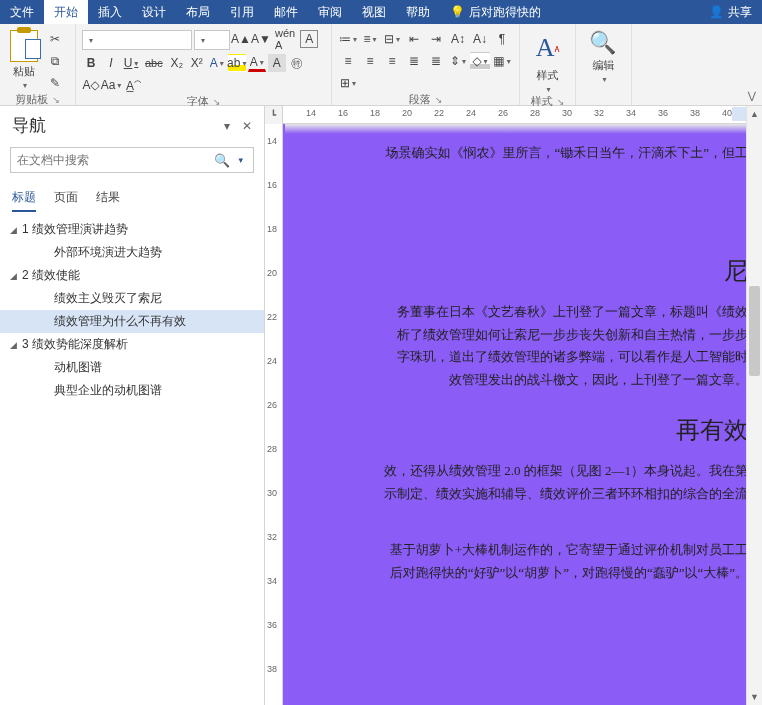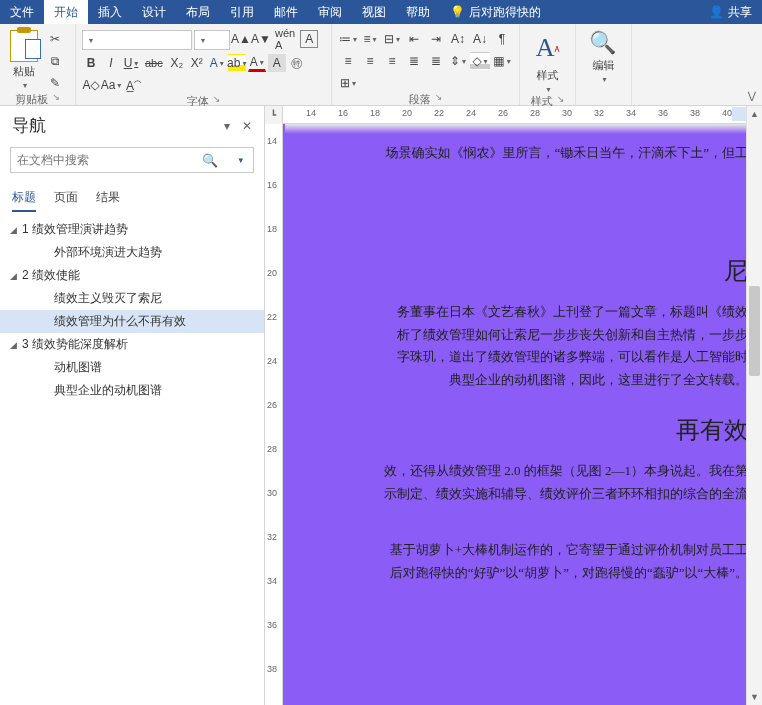--- a/index.html
+++ b/index.html
@@ -6,21 +6,21 @@
 body { width: 762px; height: 705px; background: #fff; overflow: hidden; position: relative; }
 
 .tabbar { height: 24px; background: #2b579a; display: flex; color: #fff; font-size: 12px; }
 .tabbar .tab { padding: 4px 10px; cursor: pointer; }
 .tabbar .tab.active { background: #ffffff; color: #2b579a; }
 .tabbar .spacer { flex: 1; }
 .tabbar .tell-me, .tabbar .share { padding: 4px 10px; display: flex; align-items: center; gap: 4px; }
 
 .ribbon { height: 82px; background: #f3f3f3; border-bottom: 1px solid #d4d4d4; display: flex; position: relative; }
 .group { border-right: 1px solid #e1e1e1; padding: 2px 6px; display: flex; flex-direction: column; justify-content: space-between; }
-.group-label { font-size: 11px; color: #666; text-align: center; padding-bottom: 2px; display: flex; justify-content: center; gap: 4px; }
+.group-label { font-size: 11px; color: #666; text-align: center; padding-bottom: 2px; display: flex; justify-content: center; align-items: center; gap: 4px; }
 .group-body { flex: 1; display: flex; align-items: flex-start; gap: 4px; padding-top: 4px; }
 
 .big-btn { display: flex; flex-direction: column; align-items: center; gap: 2px; padding: 0 4px; cursor: pointer; }
 .big-btn .bb-label { font-size: 11px; color: #444; }
 
 .icon-paste { width: 28px; height: 32px; background: #fff; border: 1px solid #c49a00; position: relative; }
 .icon-paste::before { content: ""; position: absolute; top: -4px; left: 6px; width: 14px; height: 6px; background: #c49a00; border-radius: 2px; }
 .icon-paste::after { content: ""; position: absolute; bottom: 2px; right: -4px; width: 14px; height: 18px; background: #fff; border: 1px solid #3a6db0; }
 
 .small-btn { width: 18px; height: 18px; display: inline-flex; align-items: center; justify-content: center; font-size: 12px; color: #444; cursor: pointer; border: 1px solid transparent; }
@@ -38,21 +38,21 @@
 .collapse-caret { position: absolute; right: 6px; bottom: 4px; font-size: 10px; color: #666; cursor: pointer; }
 
 .launcher { font-size: 9px; color: #888; cursor: pointer; }
 
 .workspace { position: absolute; top: 106px; bottom: 0; left: 0; right: 0; display: flex; }
 
 .nav-pane { width: 265px; border-right: 1px solid #d4d4d4; background: #fff; display: flex; flex-direction: column; }
 .nav-head { display: flex; align-items: center; justify-content: space-between; padding: 8px 12px 4px 12px; }
 .nav-title { font-size: 17px; color: #333; }
 .nav-head-btns { display: flex; gap: 12px; color: #666; font-size: 12px; }
-.nav-search { margin: 6px 10px; border: 1px solid #c8c8c8; height: 26px; display: flex; align-items: center; padding: 0 6px; gap: 12px; }
+.nav-search { margin: 6px 10px; border: 1px solid #c8c8c8; height: 26px; display: flex; align-items: center; padding: 0 6px; }
 .nav-search input { flex: 1; border: none; outline: none; font-size: 12px; }
 .nav-search .sicon { color: #2b579a; font-size: 13px; cursor: pointer; padding: 0 4px; }
 .nav-tabs { display: flex; gap: 18px; padding: 6px 12px 0 12px; font-size: 12px; }
 .nav-tab { padding: 4px 0; color: #444; cursor: pointer; }
 .nav-tab.active { color: #2b579a; border-bottom: 2px solid #2b579a; }
 
 .nav-tree { padding: 6px 0; font-size: 12px; color: #333; overflow: auto; }
 .tree-item { display: flex; align-items: center; padding: 3px 6px 3px 10px; cursor: pointer; }
 .tree-item .caret { width: 12px; font-size: 9px; color: #666; }
 .tree-item.lvl2 { padding-left: 42px; }
@@ -316,21 +316,21 @@
         <div class="tick" style="top: 496px;">36</div>
         <div class="tick" style="top: 540px;">38</div>
       </div>
 
     <div class="page">
       <div class="body-text">场景确实如《悯农》里所言，“锄禾日当午，汗滴禾下土”，但工</div>
       <div class="heading-text" style="margin-top:90px">尼</div>
       <div class="body-text">务董事在日本《文艺春秋》上刊登了一篇文章，标题叫《绩效</div>
       <div class="body-text">析了绩效管理如何让索尼一步步丧失创新和自主热情，一步步</div>
       <div class="body-text">字珠玑，道出了绩效管理的诸多弊端，可以看作是人工智能时</div>
-      <div class="body-text">典型企业的动机图谱，因此，这里进行了全文转载。</div>
+      <div class="body-text">效管理发出的战斗檄文，因此，上刊登了一篇文章。</div>
       <div class="heading-text">再有效</div>
       <div class="body-text">效，还得从绩效管理 2.0 的框架（见图 2—1）本身说起。我在第</div>
       <div class="body-text">示制定、绩效实施和辅导、绩效评价三者环环相扣的综合的全流</div>
       <div class="body-text" style="margin-top:34px">基于胡萝卜+大棒机制运作的，它寄望于通过评价机制对员工工</div>
       <div class="body-text">后对跑得快的“好驴”以“胡萝卜”，对跑得慢的“蠢驴”以“大棒”。</div>
     </div>
     <div class="page-shadow-top"></div>
   </div>
 </div>
 

